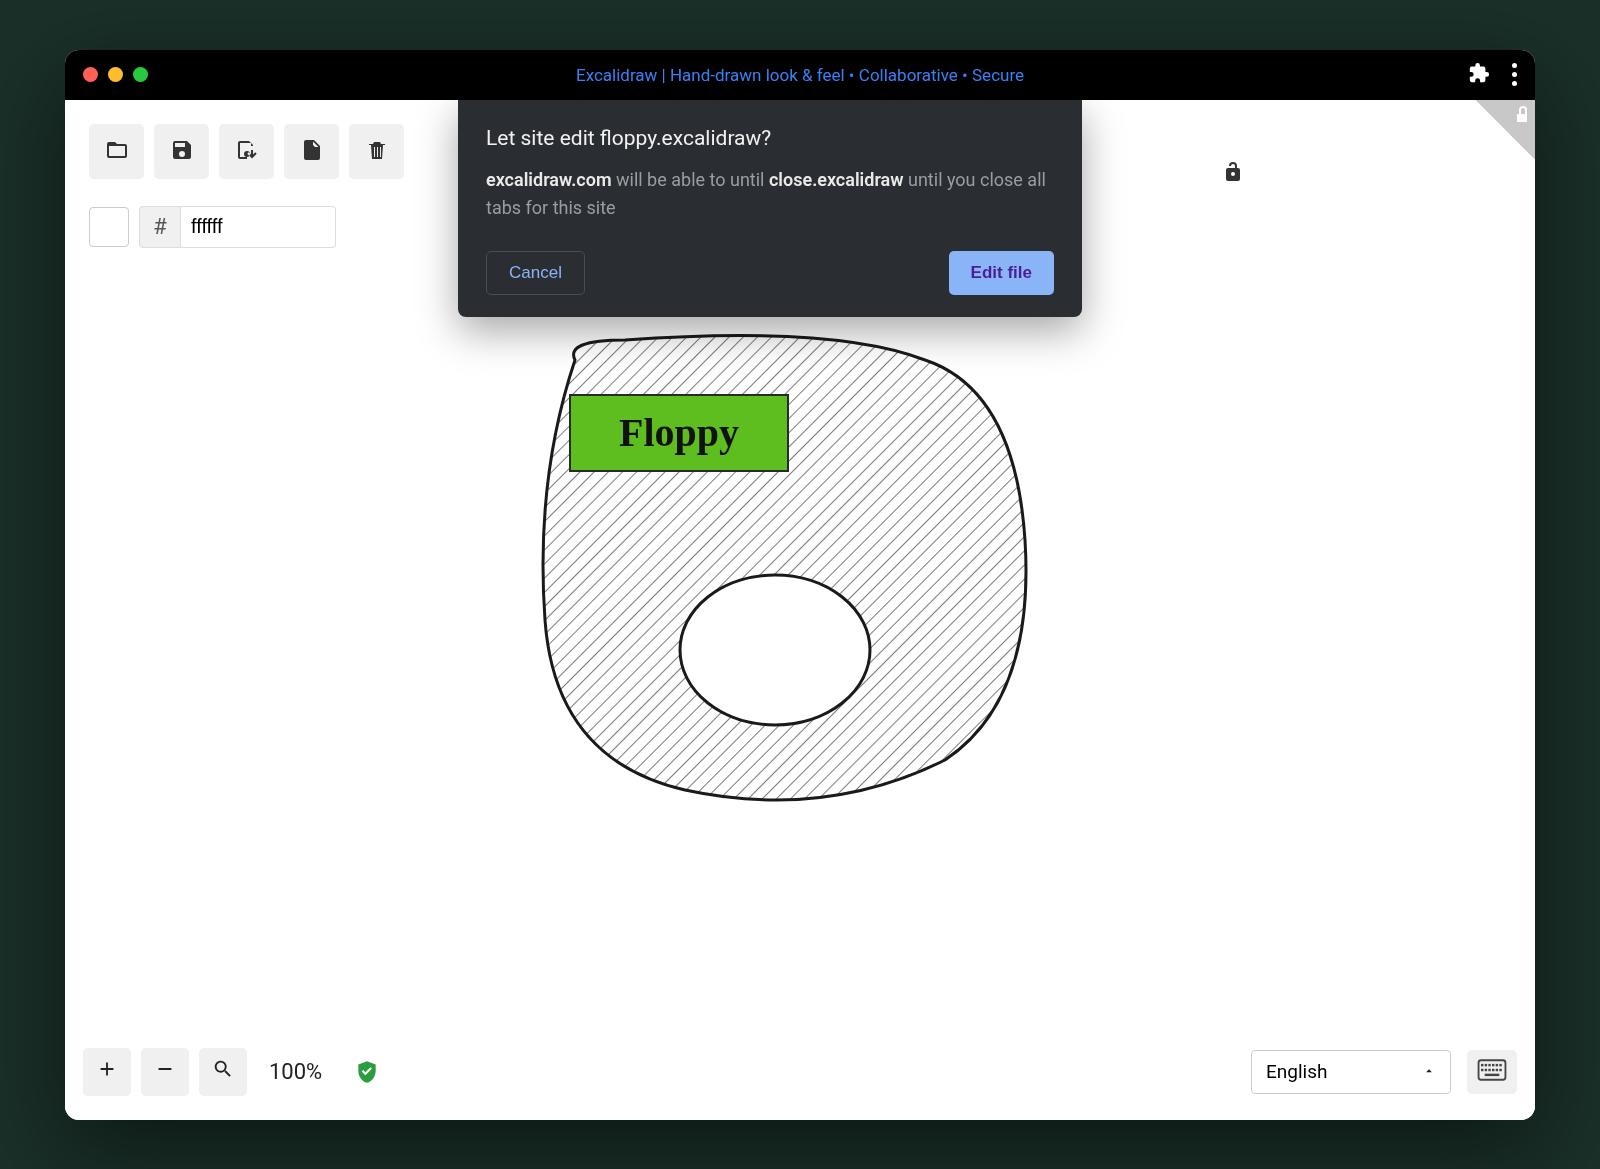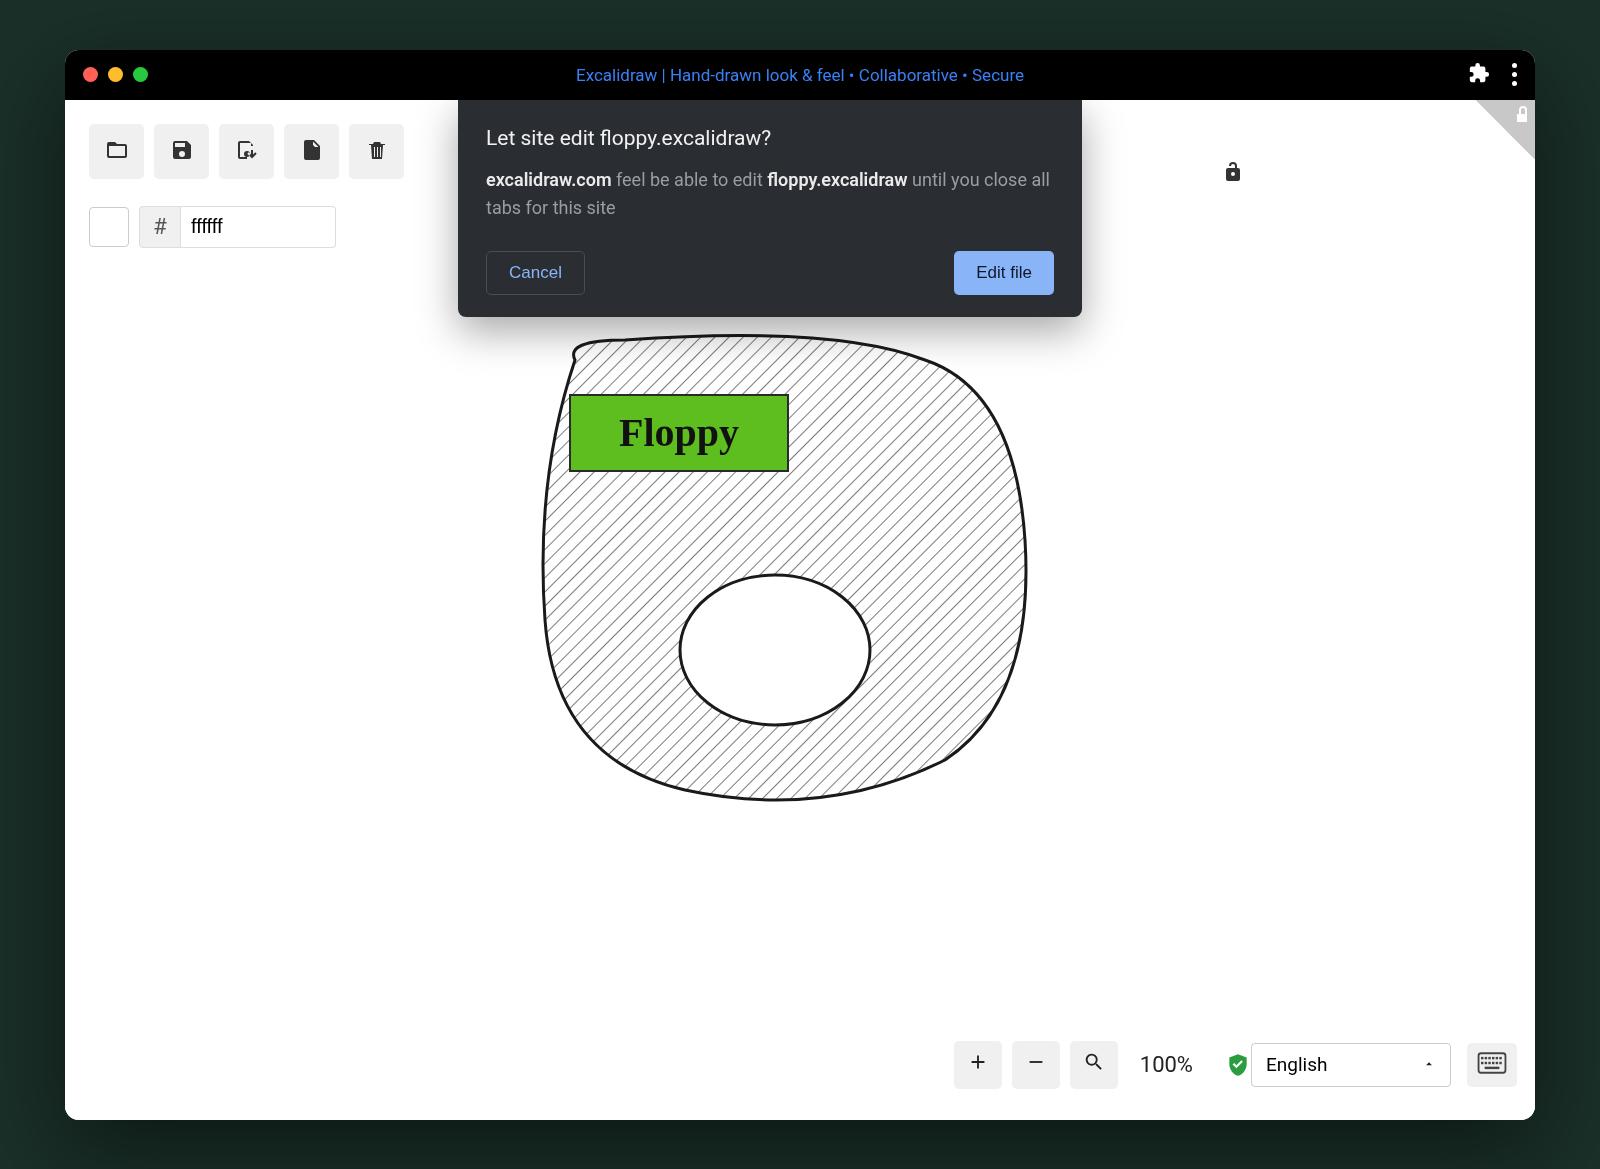--- a/index.html
+++ b/index.html
@@ -182,22 +182,22 @@
       cursor: pointer;
       border: none;
     }
     .dlg-cancel {
       background: transparent;
       border: 1px solid #4a4d52;
       color: #8ab4f8;
     }
     .dlg-edit {
       background: #8ab4f8;
-      color: #0f172a;
-      font-weight: 400;
+      color: #4c1d95;
+      font-weight: 700;
     }
     .canvas-drawing {
       position: absolute;
       top: 220px;
       left: 440px;
       width: 560px;
       height: 500px;
     }
     .floppy-label {
       position: absolute;
@@ -211,26 +211,26 @@
       align-items: center;
       justify-content: center;
       font-family: "Comic Sans MS", cursive;
       font-size: 40px;
       font-weight: 600;
       color: #111;
       z-index: 2;
     }
     .bottom-bar {
       position: absolute;
-      bottom: 31px;
+      bottom: 24px;
       left: 18px;
       right: 18px;
       display: flex;
       align-items: center;
-      justify-content: flex-end;
+      justify-content: space-between;
     }
     .zoom-group {
       display: flex;
       align-items: center;
       gap: 10px;
     }
     .zoom-btn {
       width: 48px; height: 48px;
       background: #f0f0f0;
       border: none;
@@ -387,21 +387,21 @@
                  Q 50 440 40 300
                  Q 30 160 70 40 Z" fill="url(#hatch)" stroke="#1a1a1a" stroke-width="3" mask="url(#holeMask)"></path>
         <ellipse cx="270" cy="330" rx="95" ry="75" fill="#fff" stroke="#1a1a1a" stroke-width="3"></ellipse>
       </svg>
       <div class="floppy-label">Floppy</div>
     </div>
 
     <div class="dialog">
       <div class="dialog-title">Let site edit floppy.excalidraw?</div>
       <div class="dialog-text">
-        <b>excalidraw.com</b><span> feel be able to edit </span><b>floppy.excalidraw</b><span> until you close all tabs for this site</span>
+        <b>excalidraw.com</b><span> will be able to until </span><b>close.excalidraw</b><span> until you close all tabs for this site</span>
       </div>
       <div class="dialog-actions">
         <button class="dlg-btn dlg-cancel">Cancel</button>
         <button class="dlg-btn dlg-edit">Edit file</button>
       </div>
     </div>
 
     <div class="bottom-bar">
       <div class="zoom-group">
         <button class="zoom-btn">

